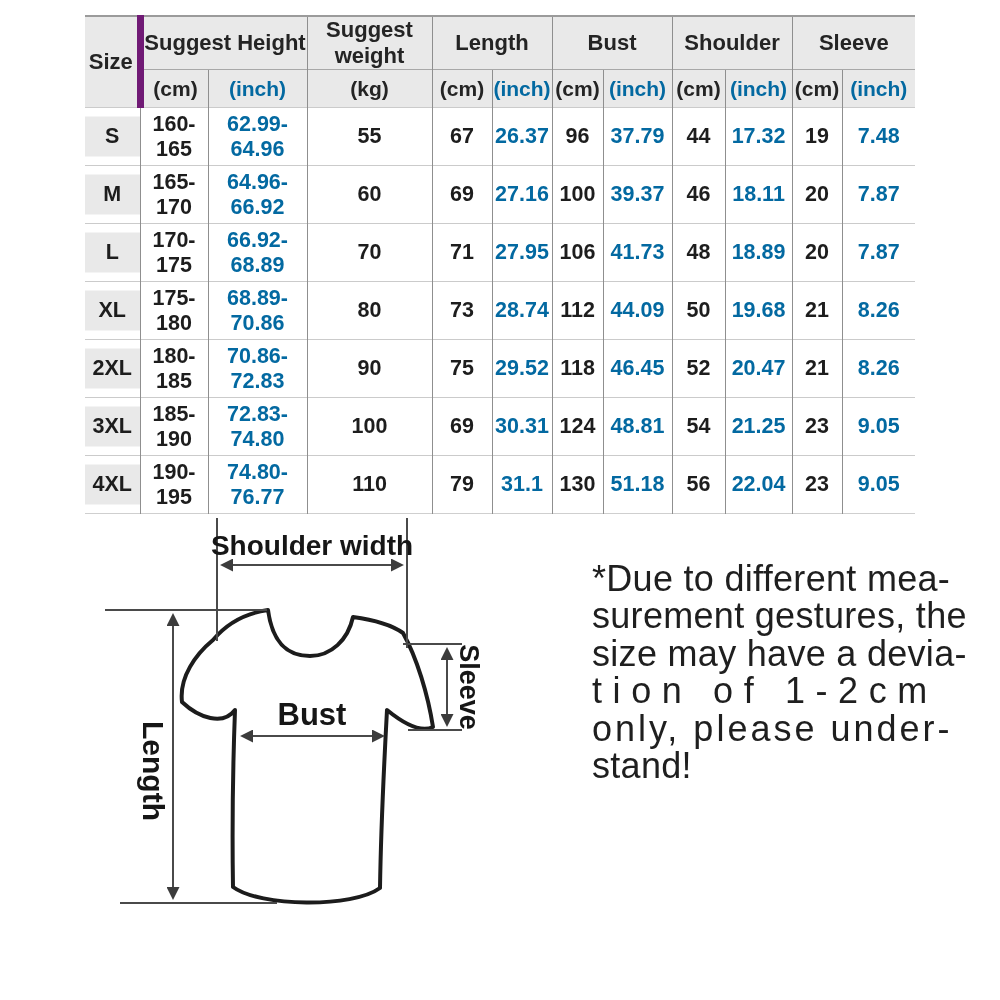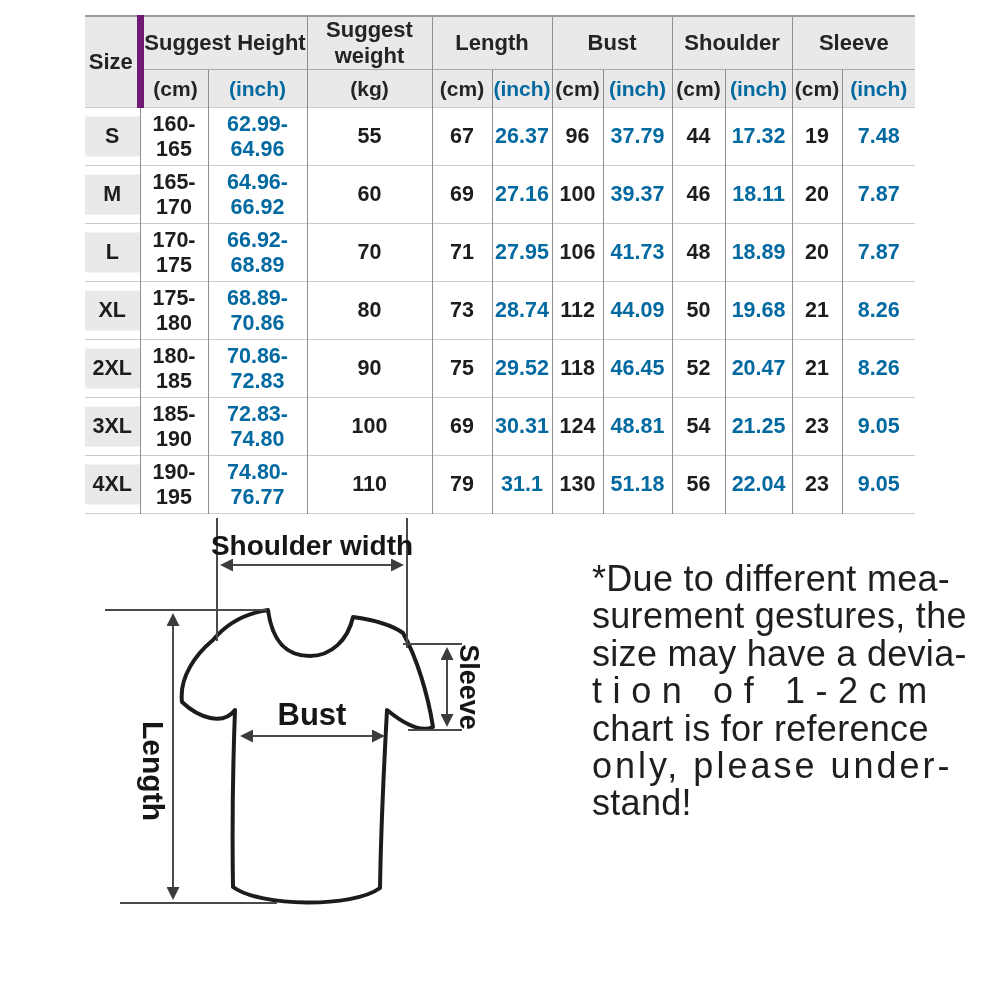--- a/index.html
+++ b/index.html
@@ -236,18 +236,17 @@
     <line class="mline" x1="313" y1="225" x2="367" y2="225"></line>
     <line class="mline" x1="352" y1="144" x2="352" y2="220" marker-start="url(#ah)" marker-end="url(#ah)"></line>
     <text class="dlabel" x="372" y="182" text-anchor="middle" dominant-baseline="middle" transform="rotate(90 372 182)" font-size="27">Sleeve</text>
   </svg>
 
   <div class="note">
       <div class="note-line">*Due to different mea-</div>
       <div class="note-line">surement gestures, the</div>
       <div class="note-line">size may have a devia-</div>
       <div class="note-line">t i o n   o f   1 - 2 c m</div>
-      <div class="note-line">chart is for reference</div>
       <div class="note-line spaced">only, please under-</div>
       <div class="note-line">stand!</div>
     </div>
 
 </div>
 
 </body></html>

